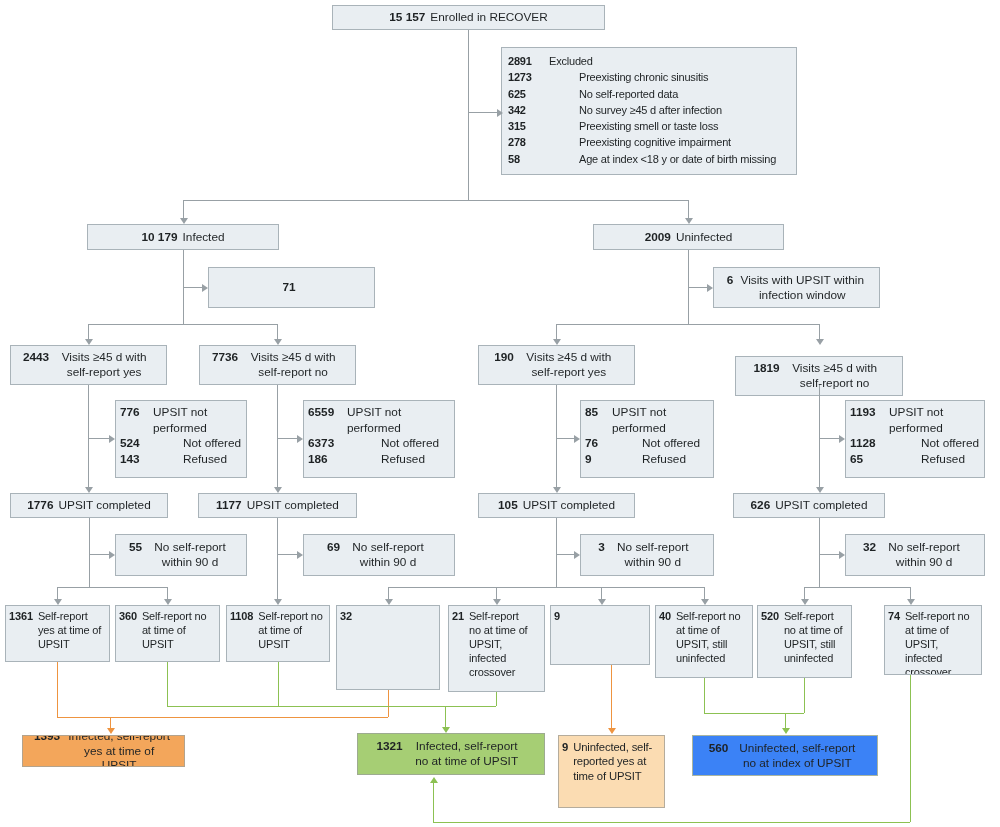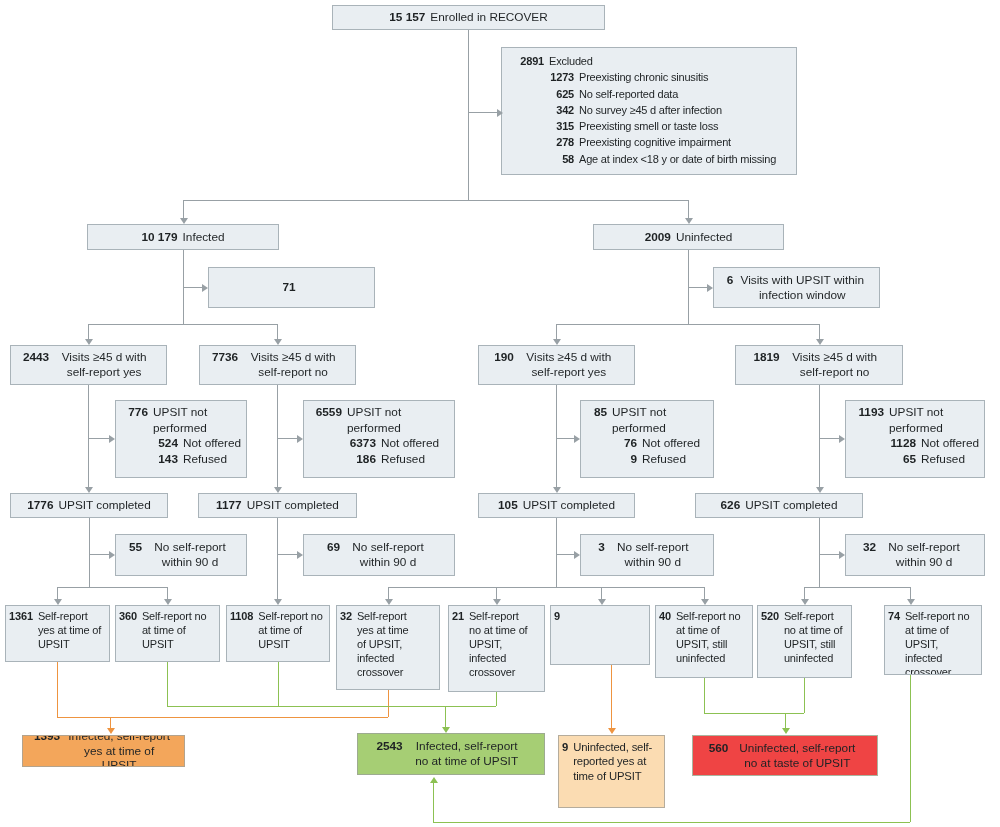--- a/index.html
+++ b/index.html
@@ -2,31 +2,31 @@
 <html><head>
 <meta charset="utf-8">
 <style>
   html,body{margin:0;padding:0;background:#ffffff;}
   #canvas{position:relative;width:1000px;height:827px;background:#ffffff;
           font-family:"Liberation Sans", sans-serif;color:#1e2224;}
   .bx{position:absolute;background:#e9eef2;border:1px solid #a9b3b9;box-sizing:border-box;
       padding:4px 4px;font-size:11.8px;line-height:1.27;overflow:hidden;}
   .bx.vc{display:flex;flex-direction:column;justify-content:center;}
   .row{display:flex;align-items:flex-start;}
-  .num{font-weight:700;white-space:pre;flex:none;text-align:right;padding-right:5px;}
+  .num{font-weight:700;white-space:pre;flex:none;padding-right:5px;}
   .lbl{flex:0 1 auto;text-align:left;}
   .row.cc{justify-content:center;}
   .row.cc .lbl{text-align:center;}
   .bx.small{font-size:11px;letter-spacing:-0.15px;padding:4px 3px;}
   .bx.tiny{font-size:11px;letter-spacing:-0.2px;line-height:1.48;}
   .bx.np{line-height:1.32;}
   .bx.orange{background:#f3a65b;border-color:#b3a38d;}
   .bx.lorange{background:#fbdcb2;border-color:#b5ac9c;}
   .bx.green{background:#a6ce74;border-color:#9dab90;}
-  .bx.lgreen{background:#ef4444;border-color:#aab5a0;}
+  .bx.lgreen{background:#3b82f6;border-color:#aab5a0;}
   .ln{position:absolute;}
   .ah{position:absolute;width:0;height:0;}
 </style>
 </head>
 <body>
 
 <div id="canvas">
 
   <div class="bx vc" style="left:332px;top:5px;width:273px;height:25px">
     <div class="row cc">
@@ -102,21 +102,21 @@
         <span class="num">7736</span>
         <span class="lbl" style="max-width:100px">Visits ≥45 d with self-report no</span>
       </div>
   </div>
   <div class="bx vc" style="left:478px;top:345px;width:157px;height:40px">
     <div class="row cc">
         <span class="num">190</span>
         <span class="lbl" style="max-width:100px">Visits ≥45 d with self-report yes</span>
       </div>
   </div>
-  <div class="bx vc" style="left:735px;top:345px;width:168px;height:40px">
+  <div class="bx vc" style="left:735px;top:356px;width:168px;height:40px">
     <div class="row cc">
         <span class="num">1819</span>
         <span class="lbl" style="max-width:100px">Visits ≥45 d with self-report no</span>
       </div>
   </div>
 
   <div class="bx np" style="left:115px;top:400px;width:132px;height:78px">
     <div class="row">
         <span class="num" style="width:28px">776</span>
         <span class="lbl">UPSIT not performed</span>
@@ -184,21 +184,21 @@
         <span class="num">1177</span>
         <span class="lbl">UPSIT completed</span>
       </div>
   </div>
   <div class="bx vc" style="left:478px;top:493px;width:157px;height:25px">
     <div class="row cc">
         <span class="num">105</span>
         <span class="lbl">UPSIT completed</span>
       </div>
   </div>
-  <div class="bx vc" style="left:695px;top:493px;width:168px;height:25px">
+  <div class="bx vc" style="left:733px;top:493px;width:152px;height:25px">
     <div class="row cc">
         <span class="num">626</span>
         <span class="lbl">UPSIT completed</span>
       </div>
   </div>
 
   <div class="bx vc" style="left:115px;top:534px;width:132px;height:42px">
     <div class="row cc">
         <span class="num">55</span>
         <span class="lbl" style="max-width:86px">No self-report within 90 d</span>
@@ -237,21 +237,20 @@
   </div>
   <div class="bx small" style="left:226px;top:605px;width:104px;height:57px">
     <div class="row">
         <span class="num">1108</span>
         <span class="lbl">Self-report no at time of UPSIT</span>
       </div>
   </div>
   <div class="bx small" style="left:336px;top:605px;width:104px;height:85px">
     <div class="row">
         <span class="num">32</span>
-        <span class="lbl" style="max-width:62px">Self-report yes at time of UPSIT, infected crossover</span>
       </div>
   </div>
   <div class="bx small" style="left:448px;top:605px;width:97px;height:87px">
     <div class="row">
         <span class="num">21</span>
         <span class="lbl" style="max-width:62px">Self-report no at time of UPSIT, infected crossover</span>
       </div>
   </div>
   <div class="bx small" style="left:550px;top:605px;width:100px;height:60px">
     <div class="row">
@@ -278,34 +277,34 @@
   </div>
 
   <div class="bx orange vc" style="left:22px;top:735px;width:163px;height:32px">
     <div class="row cc">
         <span class="num">1393</span>
         <span class="lbl" style="max-width:108px">Infected, self-report yes at time of UPSIT</span>
       </div>
   </div>
   <div class="bx green vc" style="left:357px;top:733px;width:188px;height:42px">
     <div class="row cc">
-        <span class="num">2543</span>
+        <span class="num">1321</span>
         <span class="lbl" style="max-width:118px">Infected, self-report no at time of UPSIT</span>
       </div>
   </div>
   <div class="bx lorange small" style="left:558px;top:735px;width:107px;height:73px;font-size:11.3px">
     <div class="row">
         <span class="num">9</span>
         <span class="lbl" style="max-width:80px">Uninfected, self-reported yes at time of UPSIT</span>
       </div>
   </div>
   <div class="bx lgreen vc" style="left:692px;top:735px;width:186px;height:41px">
     <div class="row cc">
         <span class="num">560</span>
-        <span class="lbl" style="max-width:128px">Uninfected, self-report no at taste of UPSIT</span>
+        <span class="lbl" style="max-width:128px">Uninfected, self-report no at index of UPSIT</span>
       </div>
   </div>
 
 <div class="ln" style="left: 468px; top: 30px; width: 1.4px; height: 170px; background: rgb(152, 160, 165);"></div>
     <div class="ln" style="left: 468px; top: 112px; width: 29px; height: 1.4px; background: rgb(152, 160, 165);"></div>
     <div class="ah" style="left: 497px; top: 108.5px; border-top: 4px solid transparent; border-bottom: 4px solid transparent; border-left: 6px solid rgb(152, 160, 165);"></div>
     <div class="ln" style="left: 183px; top: 200px; width: 505px; height: 1.4px; background: rgb(152, 160, 165);"></div>
     <div class="ln" style="left: 183px; top: 200px; width: 1.4px; height: 18px; background: rgb(152, 160, 165);"></div>
     <div class="ah" style="left: 179.5px; top: 218px; border-left: 4px solid transparent; border-right: 4px solid transparent; border-top: 6px solid rgb(152, 160, 165);"></div>
     <div class="ln" style="left: 688px; top: 200px; width: 1.4px; height: 18px; background: rgb(152, 160, 165);"></div>

